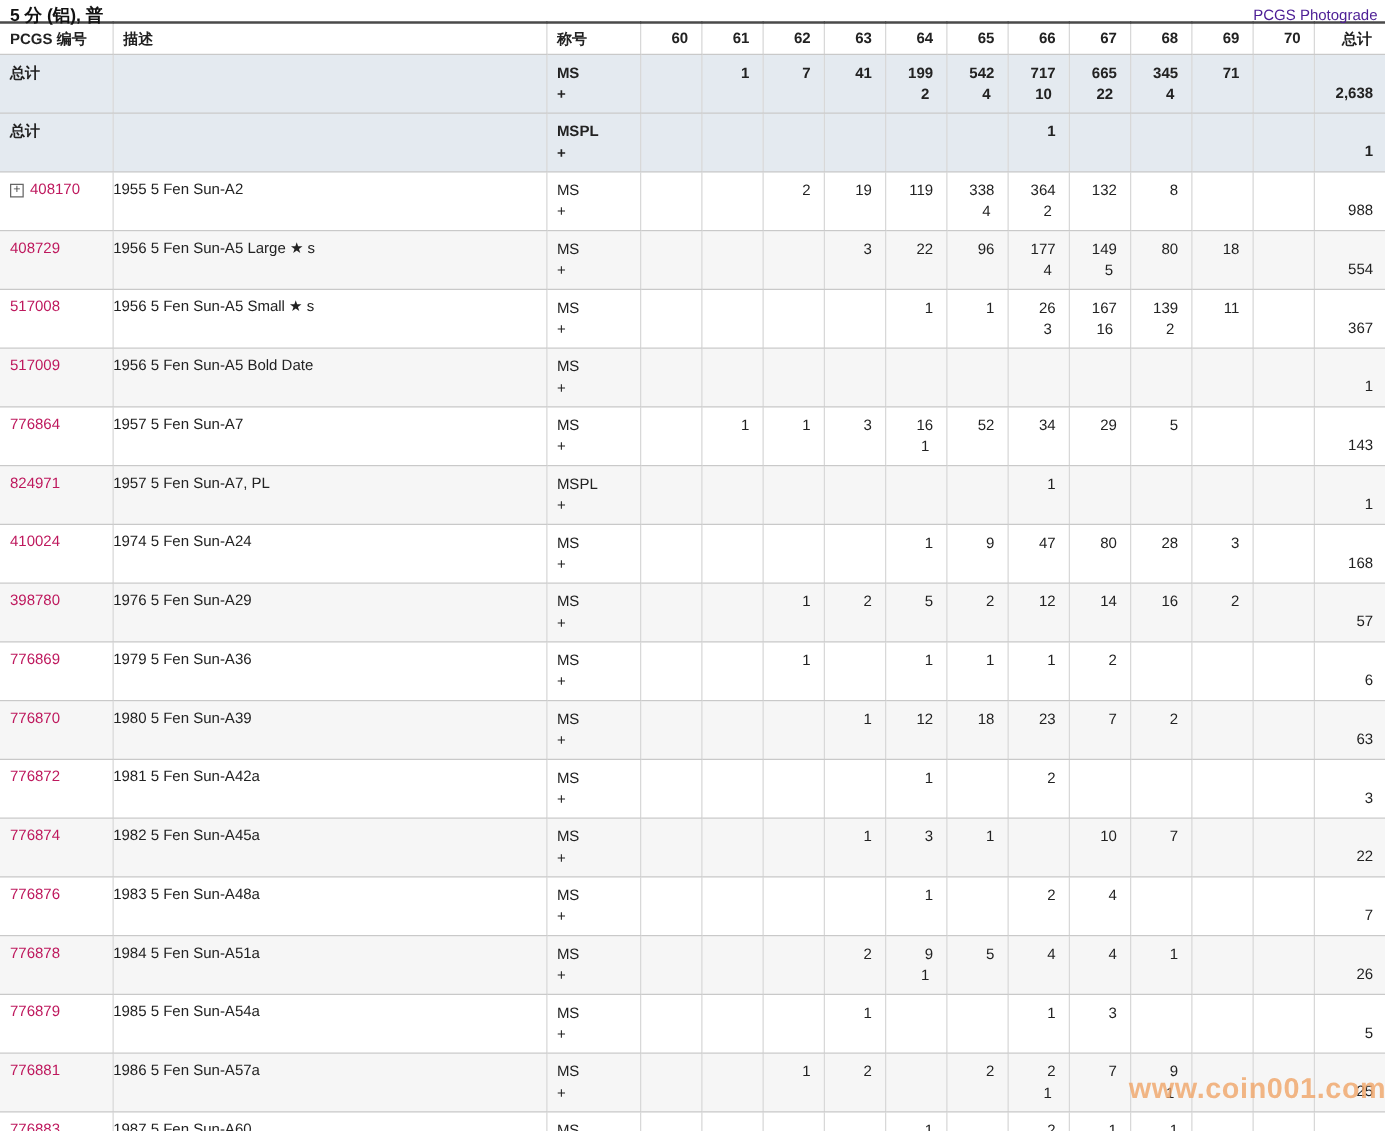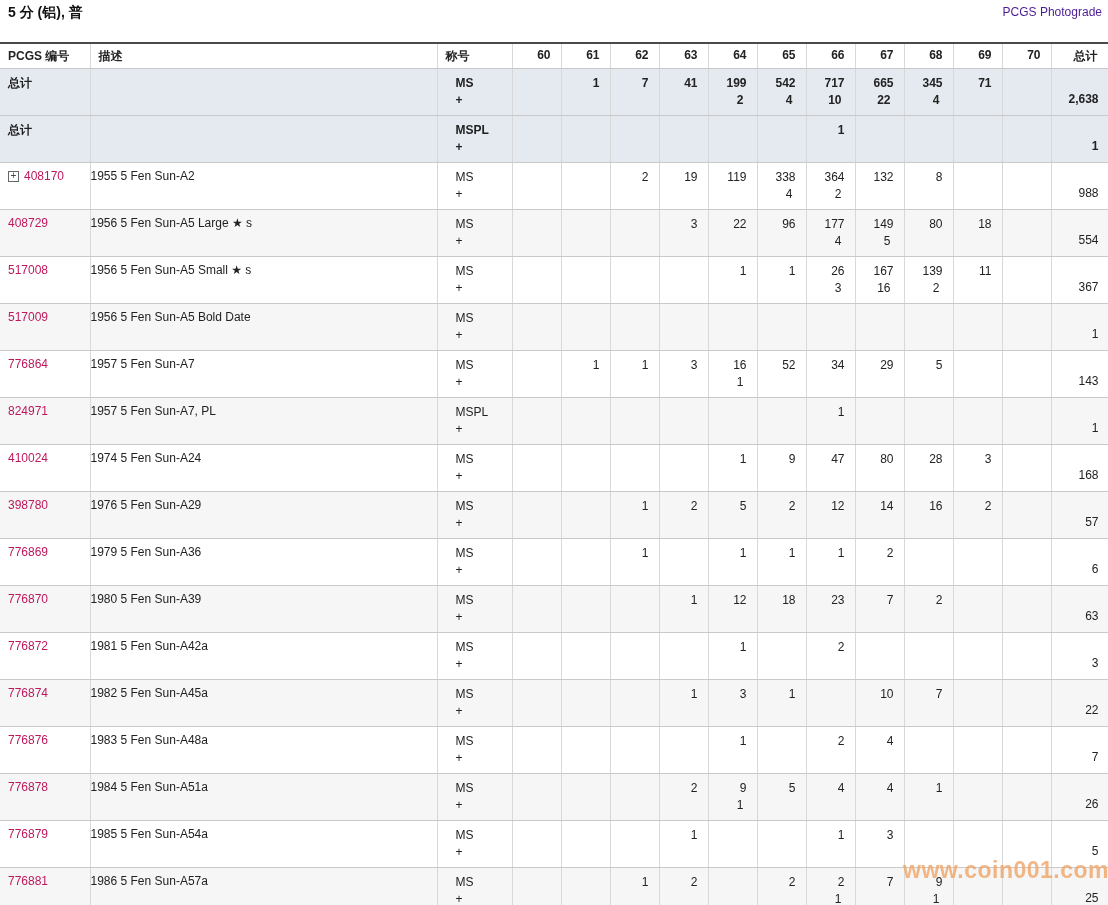--- a/index.html
+++ b/index.html
@@ -1,37 +1,37 @@
 <!DOCTYPE html>
 <html><head>
 <meta charset="utf-8">
 <style>
   html,body{margin:0;padding:0;}
   body{
     width:1108px;height:905px;overflow:hidden;background:#fff;
     font-family:"Liberation Sans",sans-serif;position:relative;
   }
-  .topbar{position:relative;height:42px;}
+  .topbar{position:relative;height:17px;}
   .page-title{font-size:14px;font-weight:bold;color:#111;margin:0;padding:4px 0 0 8px;display:inline-block;}
   .photograde-link{position:absolute;right:6px;top:5px;font-size:12px;color:#4c1d95;text-decoration:none;cursor:pointer;}
 
   table.pop{border-collapse:collapse;table-layout:fixed;width:1108px;border-top:2px solid #4a4a4a;}
   th,td{border-bottom:1px solid #c9c9c9;border-right:1px solid #d8d8d8;font-size:12px;vertical-align:top;padding:0;color:#222;}
   th:last-child,td:last-child{border-right:1px solid #d8d8d8;}
   thead th{font-weight:bold;padding:4px 8px 3px 8px;text-align:left;background:#fff;white-space:nowrap;}
   thead th.num{text-align:right;padding-right:10px;}
 
   tr.summary-row{background:#e4eaf0;height:47px;}
   tr.summary-row td{font-weight:bold;}
   tr.data-row{height:45px;background:#fff;}
   tr.data-row.alt{background:#f6f6f6;}
 
   td.c-no{padding:6px 8px;white-space:nowrap;}
   td.c-desc{padding:6px 0;}
-  td.c-desig{padding:6px 18px;line-height:17px;}
+  td.c-desig{padding:6px 8px;line-height:17px;}
   td.c-grade{text-align:right;padding:6px 10px 0 0;line-height:17px;}
   td.c-total{text-align:right;padding:22px 9px 0 0;line-height:17px;}
   tr.data-row td.c-total{font-weight:normal;}
 
   .grade-main{min-height:17px;}
   .grade-plus{min-height:17px;padding-right:3px;}
 
   .pcgs-link{color:#be185d;cursor:pointer;}
   .expand-icon{
     display:inline-block;width:9px;height:9px;border:1px solid #666;color:#444;

